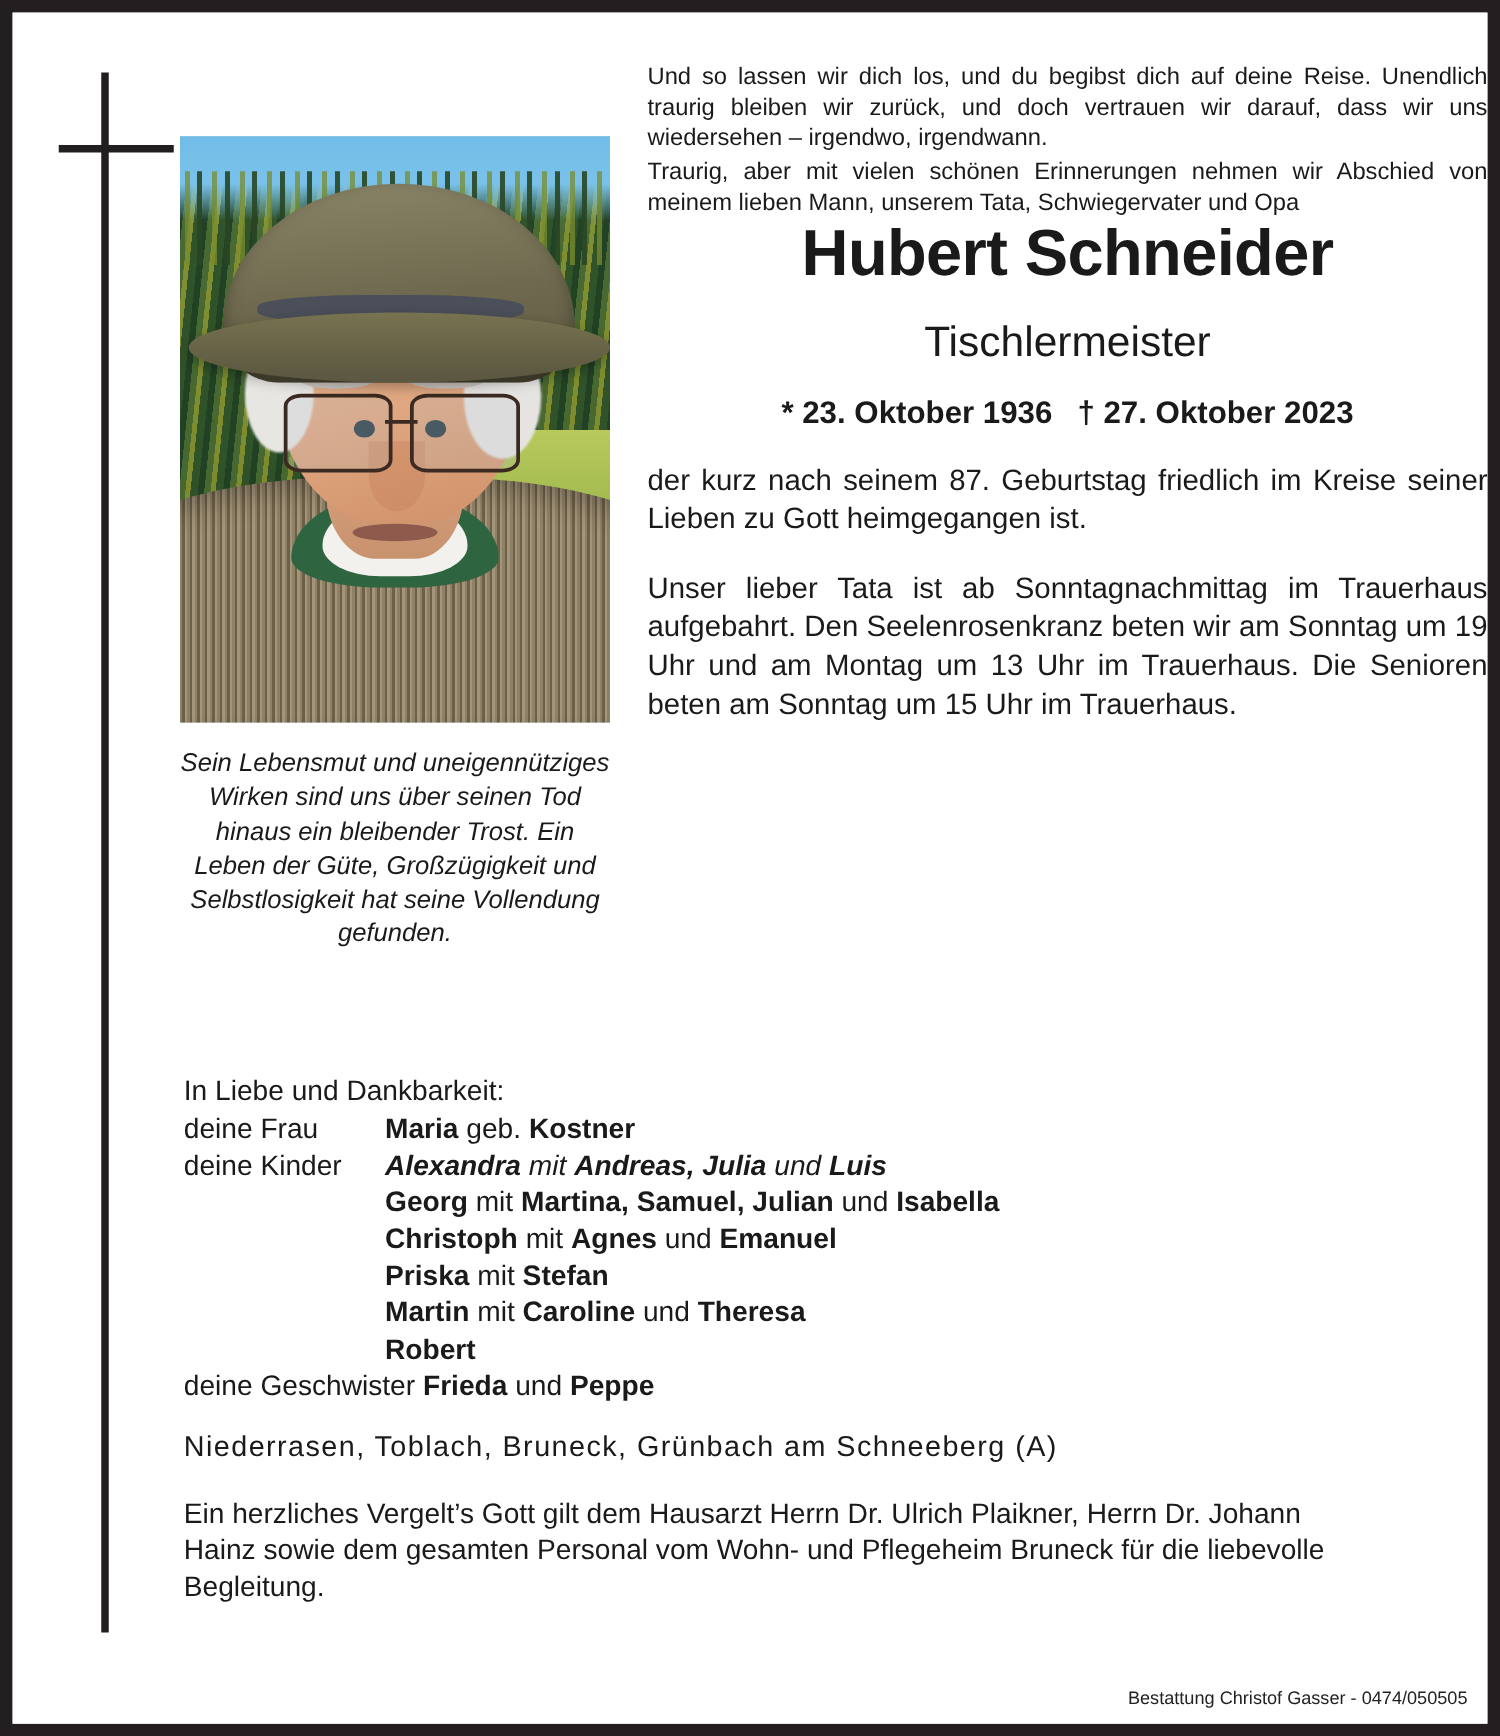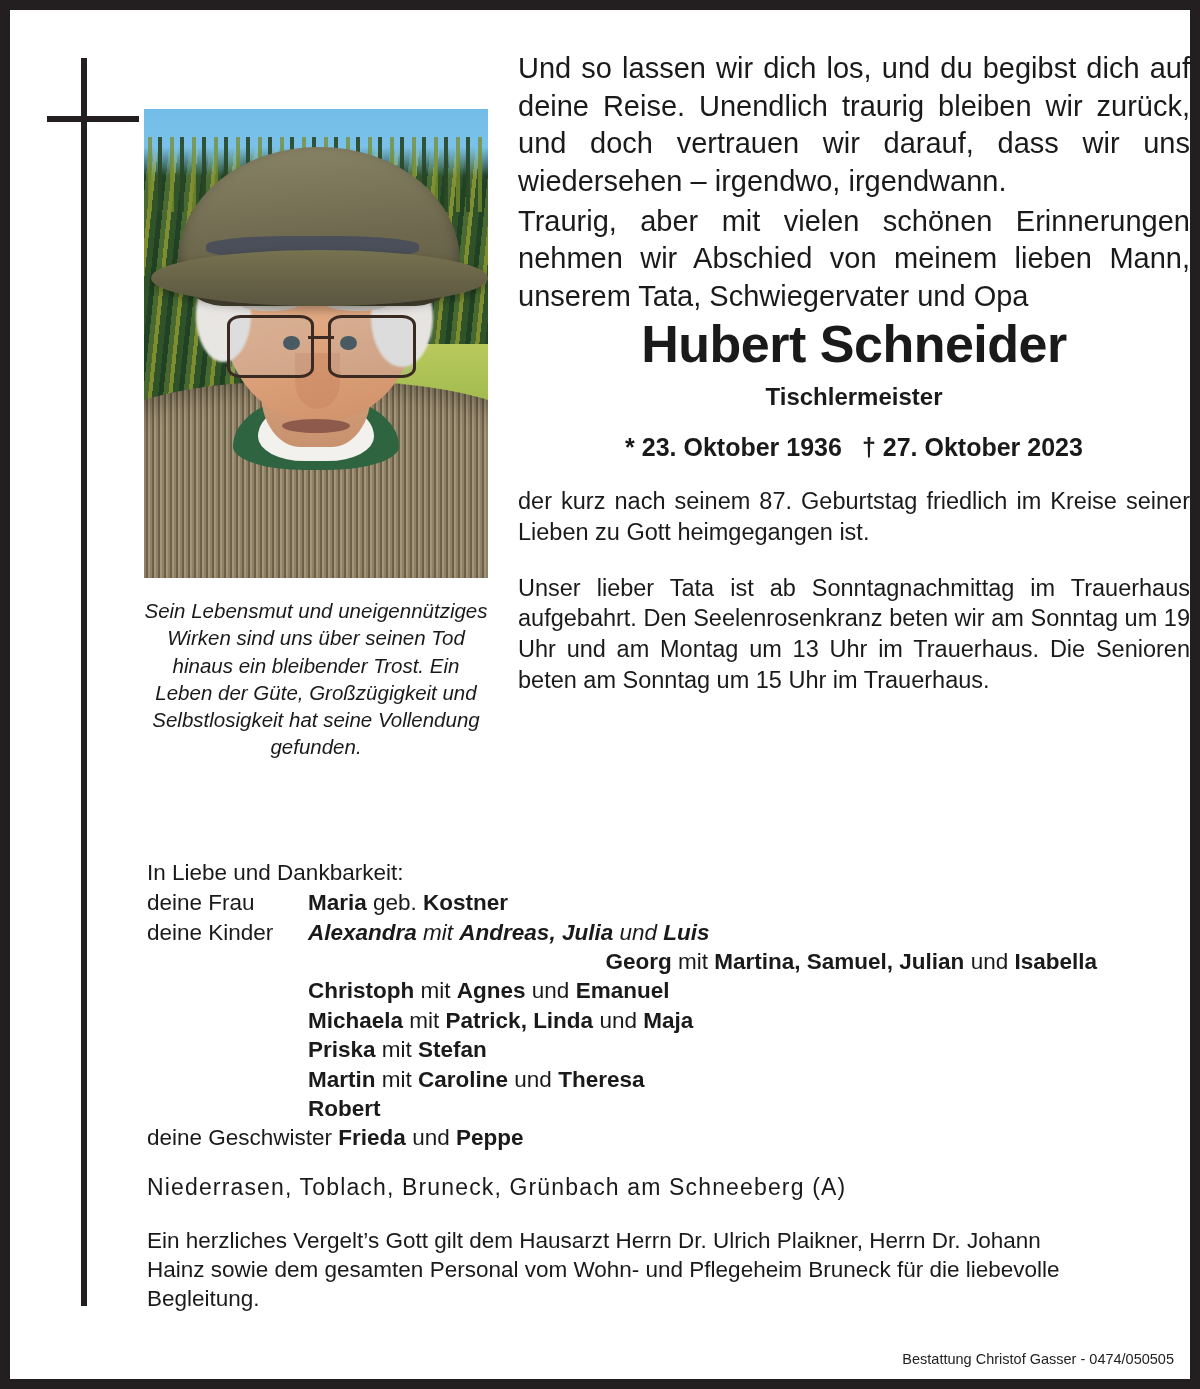--- a/index.html
+++ b/index.html
@@ -216,40 +216,40 @@
   }
 
   
   .right-col {
     position: absolute;
     left: 508px;
     top: 40px;
     width: 672px;
   }
   .lead {
-    font-size: 29px;
+    font-size: 19px;
     line-height: 1.3;
     text-align: justify;
     color: #1a1a1a;
   }
   .lead p { margin: 0; }
   .lead p + p { margin-top: 2px; }
 
   .name {
     text-align: center;
     font-weight: bold;
     font-size: 52px;
     line-height: 1.1;
     letter-spacing: -0.5px;
   }
   .profession {
     text-align: center;
-    font-weight: bold;
-    font-size: 24px;
-    margin-top: 10px;
+    font-weight: normal;
+    font-size: 34px;
+    margin-top: 22px;
   }
   .dates {
     text-align: center;
     font-weight: bold;
     font-size: 25px;
     margin-top: 22px;
   }
   .dates .gap { display: inline-block; width: 20px; }
 
   .body-text {
@@ -381,23 +381,22 @@
           <b>Maria</b>
           <span>geb.</span>
           <b>Kostner</b>
         </div>
       </div>
 
       <div class="fam-row">
         <div class="fam-label">deine Kinder</div>
         <div class="fam-names" id="children-list">
             <div style="white-space: nowrap; font-style: italic;"><b>Alexandra</b> <span>mit</span> <b>Andreas, Julia</b> <span>und</span> <b>Luis</b></div>
-            <div style="white-space: nowrap; text-align: right;"><b>Georg</b> <span>mit</span> <b>Martina, Samuel, Julian</b> <span>und</span> <b>Isabella</b></div>
+            <div style="white-space: nowrap;"><b>Georg</b> <span>mit</span> <b>Martina, Samuel, Julian</b> <span>und</span> <b>Isabella</b></div>
             <div style="white-space: nowrap;"><b>Christoph</b> <span>mit</span> <b>Agnes</b> <span>und</span> <b>Emanuel</b></div>
-            <div style="white-space: nowrap;"><b>Michaela</b> <span>mit</span> <b>Patrick, Linda</b> <span>und</span> <b>Maja</b></div>
             <div style="white-space: nowrap;"><b>Priska</b> <span>mit</span> <b>Stefan</b></div>
             <div style="white-space: nowrap;"><b>Martin</b> <span>mit</span> <b>Caroline</b> <span>und</span> <b>Theresa</b></div>
             <div style="white-space: nowrap;"><b>Robert</b></div>
           </div>
       </div>
 
       <div class="fam-row">
         <div class="fam-plain">
           <span>deine Geschwister</span>
           <b>Frieda</b>

